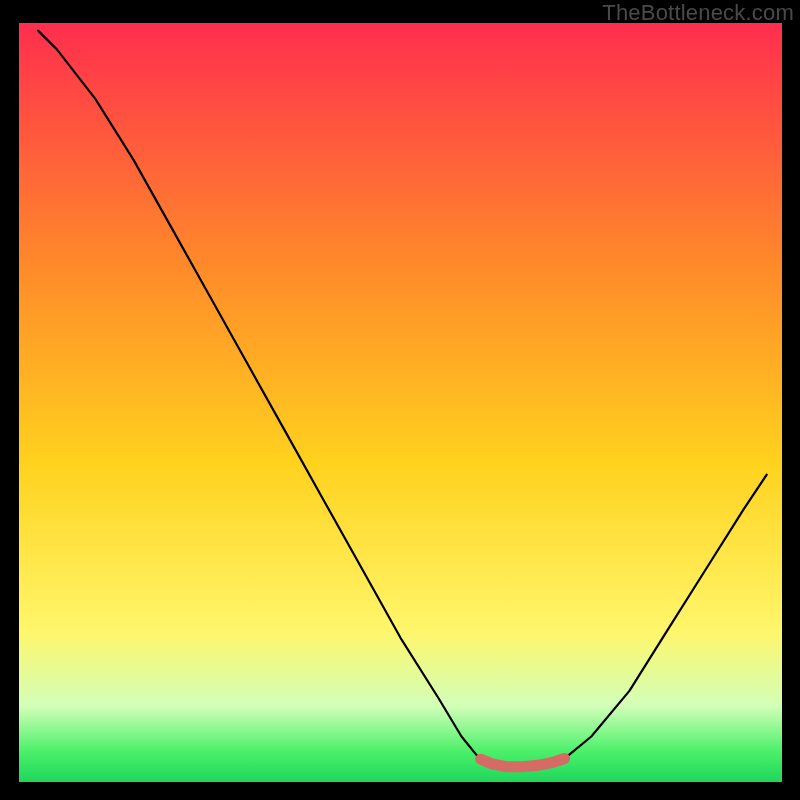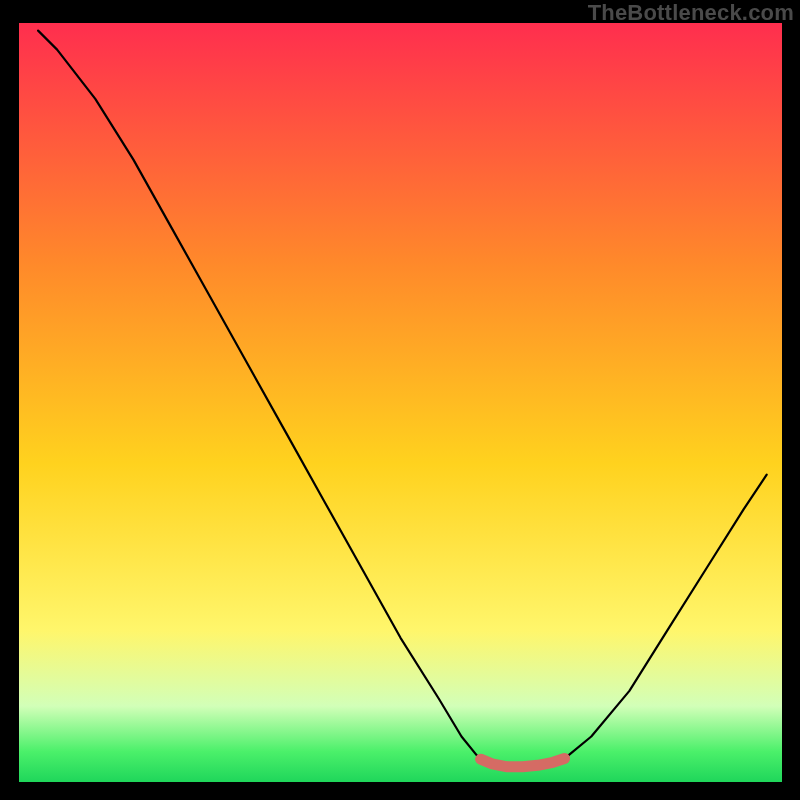--- a/index.html
+++ b/index.html
@@ -18,21 +18,21 @@
   svg {
     display: block;
   }
   .watermark {
     position: absolute;
     top: 0;
     right: 6px;
     color: #4a4a4a;
     font-family: Arial, Helvetica, sans-serif;
     font-size: 22px;
-    font-weight: bold;
+    font-weight: normal;
     letter-spacing: 0.2px;
     user-select: none;
   }
 </style>
 </head>
 <body>
 
 <div class="stage">
 
   <svg width="800" height="800" viewBox="0 0 800 800">

